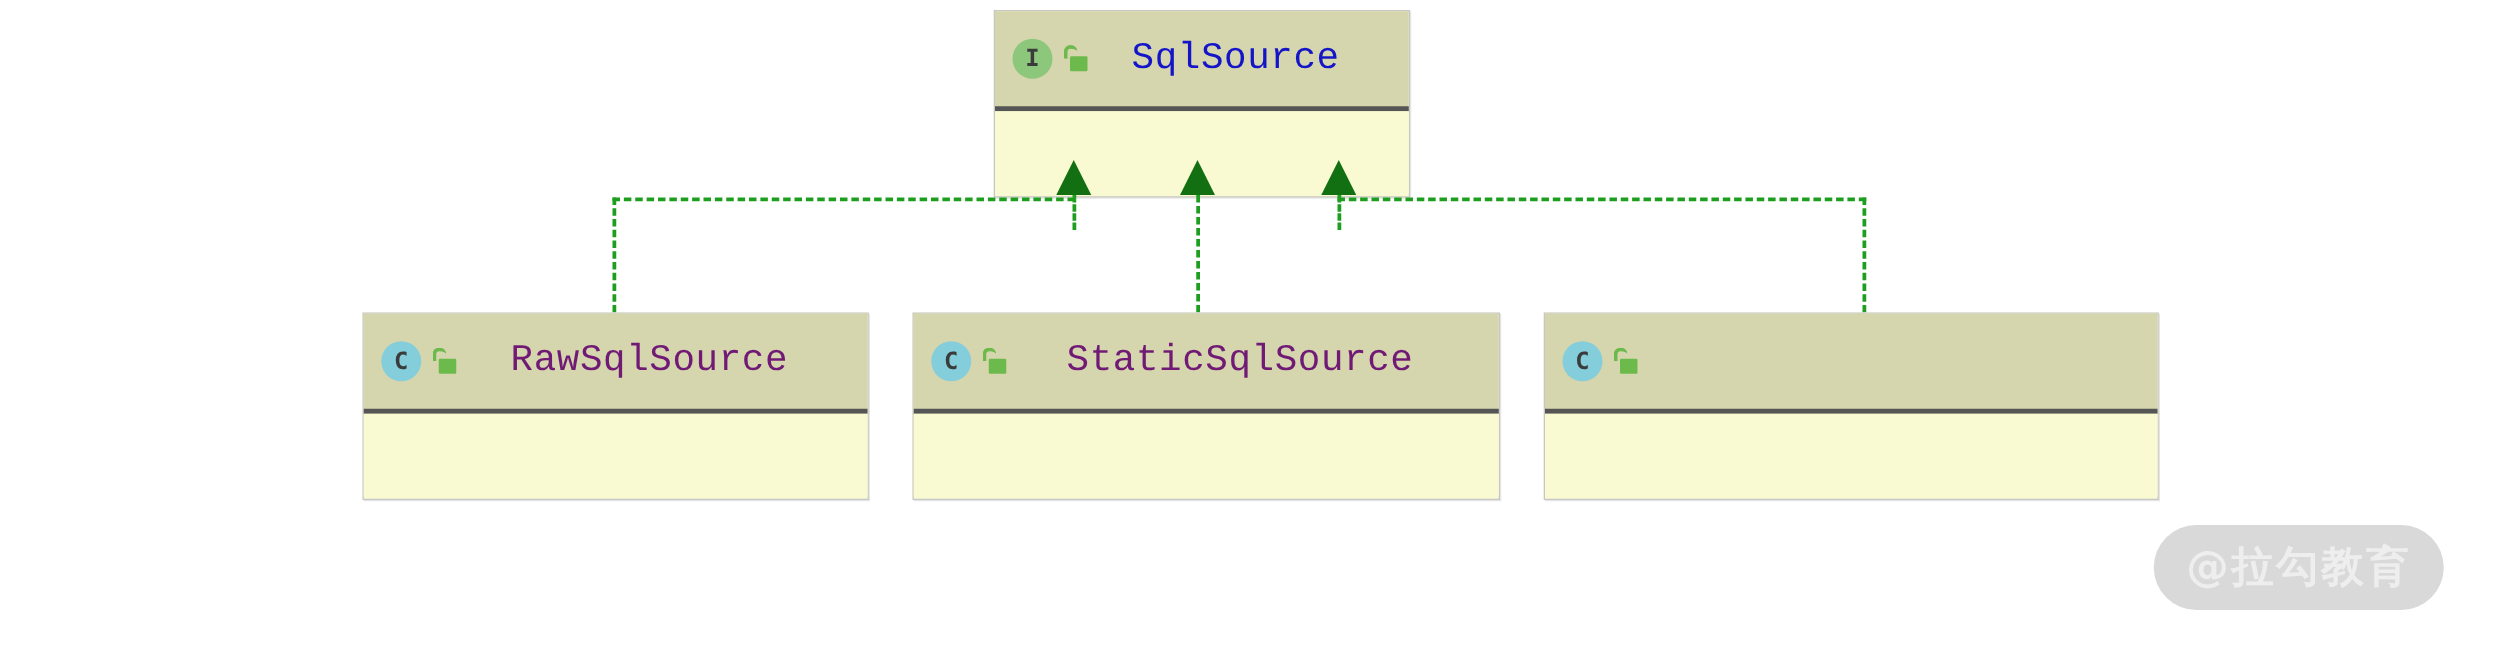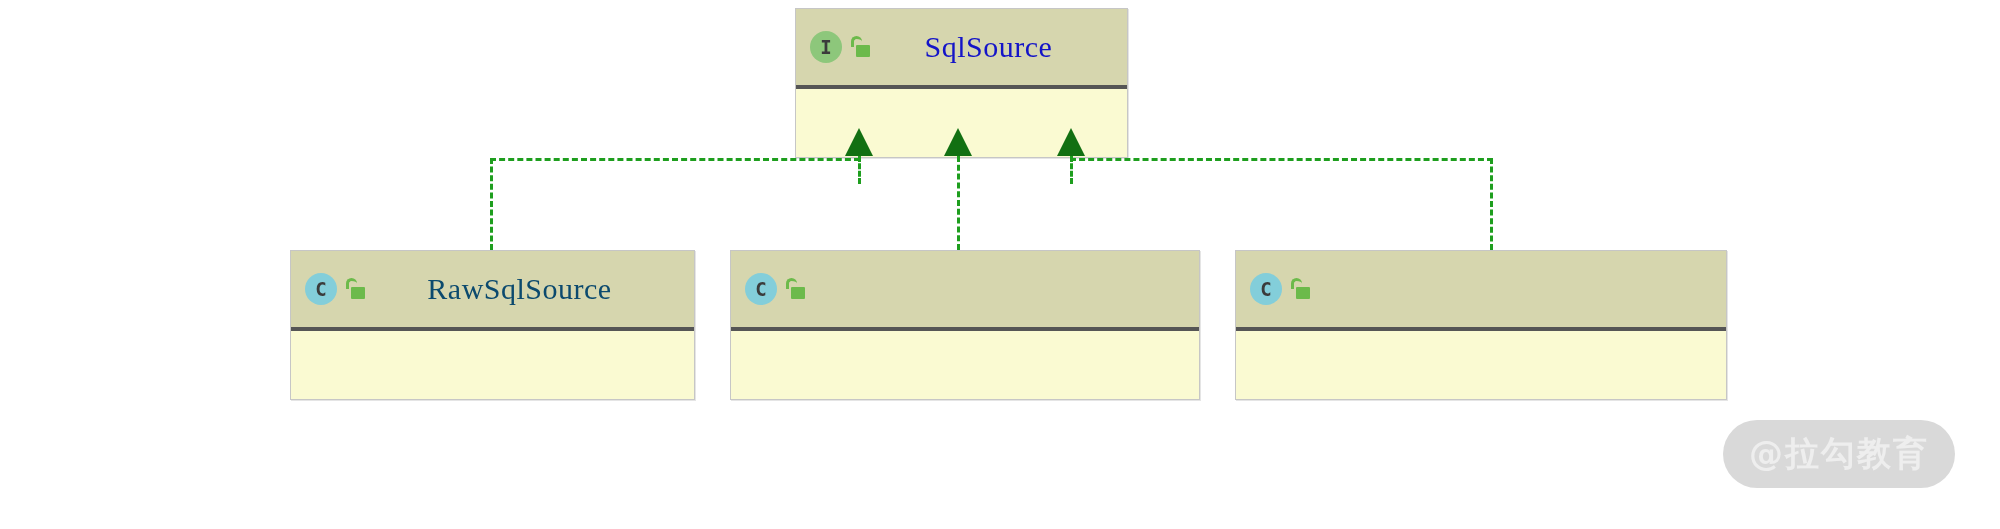--- a/index.html
+++ b/index.html
@@ -86,28 +86,28 @@
     top: 11px;
     width: 14px;
     height: 12px;
     background: #6cba4b;
     border-radius: 1px;
   }
 
   .uml-title {
     flex: 1 1 auto;
     text-align: center;
-    font-family: Liberation Serif, serif;
+    font-family: Liberation Mono, monospace;
     font-size: 30px;
     white-space: nowrap;
     padding-right: 22px;
     letter-spacing: 0.5px;
   }
   .uml-title.iface { color: #1414c8; }
-  .uml-title.cls   { color: #0c4a6e; }
+  .uml-title.cls   { color: #701a75; }
   .v-dash {
     position: absolute;
     width: 0;
     border-left: 3px dashed #1e9e1e;
   }
   .h-dash {
     position: absolute;
     height: 0;
     border-top: 3px dashed #1e9e1e;
   }
@@ -184,20 +184,21 @@
   </div>
 
   <div class="uml-box" style="left:730px; top:250px; width:470px; height:150px;">
     <div style="height:80px;">
       <div class="uml-header">
         <span class="type-icon klass">C</span>
         <span class="lock-icon">
           <span class="shackle"></span>
             <span class="body"></span>
         </span>
+        <span class="uml-title cls">StaticSqlSource</span>
       </div>
     </div>
     <div class="uml-body" style="height:66px;"></div>
   </div>
 
   <div class="uml-box" style="left:1235px; top:250px; width:492px; height:150px;">
     <div style="height:80px;">
       <div class="uml-header">
         <span class="type-icon klass">C</span>
         <span class="lock-icon">

